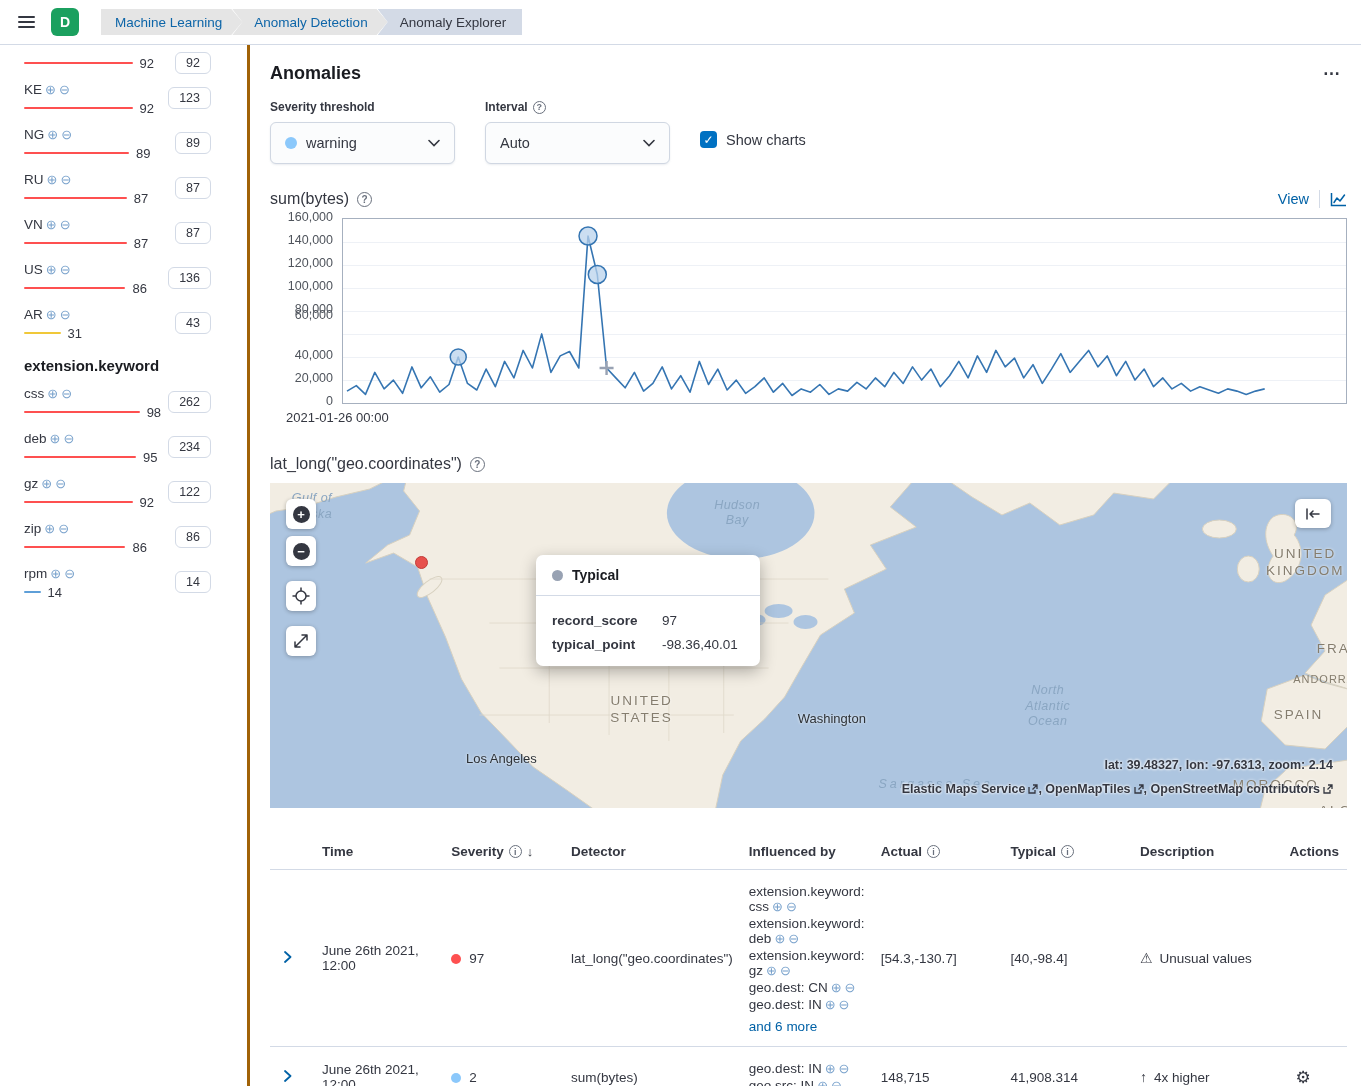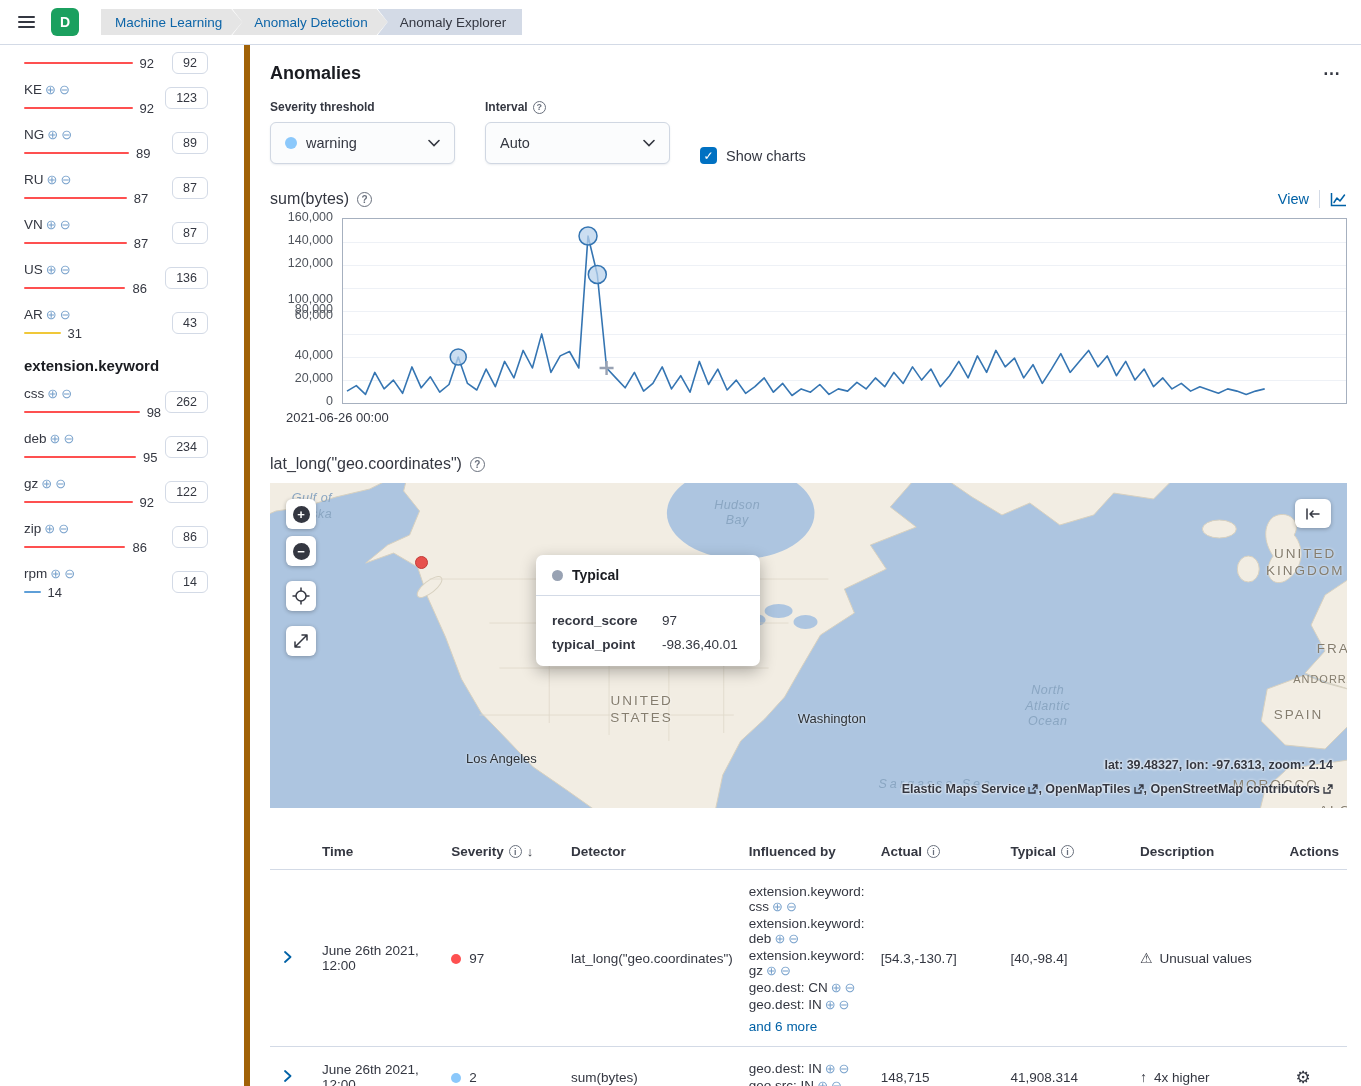--- a/index.html
+++ b/index.html
@@ -15,38 +15,38 @@
   .breadcrumbs{display:flex;align-items:center;margin-left:8px}
   .crumb{font-size:13.5px;height:26px;display:flex;align-items:center;padding:0 20px 0 22px;margin-left:-10px}
   .crumb.first{padding-left:14px;margin-left:0;
       clip-path:polygon(0 0,calc(100% - 11px) 0,100% 50%,calc(100% - 11px) 100%,0 100%)}
   .crumb.mid{clip-path:polygon(0 0,calc(100% - 11px) 0,100% 50%,calc(100% - 11px) 100%,0 100%,10px 50%)}
   .crumb.last{clip-path:polygon(0 0,100% 0,100% 100%,0 100%,10px 50%);padding-right:16px}
   .crumb.blue{background:#e5e5e5;color:#0d65a8;cursor:pointer}
   .crumb.gray{background:#d3dae6;color:#343741}
   
   .layout{display:flex;height:1041px}
-  .sidebar{width:250px;min-width:250px;border-right:6px solid #a16207;
+  .sidebar{width:250px;min-width:250px;border-right:3px solid #a16207;
            padding:12px 36px 20px 24px;overflow:hidden;position:relative}
   .inf-item{position:relative;margin-bottom:13px}
   .inf-head{display:flex;align-items:center;gap:3px;font-size:13.5px;color:#343741;margin-bottom:5px}
   .filter-icon{color:#79a2cc;font-size:13px;line-height:1;cursor:pointer}
   .inf-bar-row{display:flex;align-items:center;gap:7px;height:12px}
   .inf-bar{display:inline-block;height:2.5px;border-radius:1px}
   .inf-score{font-size:13px;color:#343741}
   .inf-badge{position:absolute;right:0;top:50%;transform:translateY(-50%);
              border:1px solid #d3dae6;border-radius:6px;padding:3px 10px;font-size:12.5px;
              color:#343741;background:#fff;min-width:14px;text-align:center}
   .sidebar-section-title{font-size:15px;font-weight:700;color:#1a1c21;margin:18px 0 12px}
   
   .main{flex:1;padding:16px 14px 12px 20px;overflow:hidden}
   .panel-head{display:flex;justify-content:space-between;align-items:center}
   .panel-head h2{margin:0;font-size:18px;font-weight:600;color:#1a1c21}
   .options{font-size:17px;font-weight:700;color:#343741;letter-spacing:1px;cursor:pointer;padding:2px 6px}
-  .controls{display:flex;gap:30px;margin-top:14px;align-items:flex-end}
+  .controls{display:flex;gap:30px;margin-top:14px;align-items:flex-start}
   .field-label{font-size:12px;font-weight:700;color:#343741;margin-bottom:8px;display:flex;align-items:center;gap:5px}
   .select{width:185px;height:42px;background:#fbfcfd;border:1px solid #d0d7e2;border-radius:6px;
           display:flex;align-items:center;justify-content:space-between;padding:0 14px;
           font-size:14.5px;color:#343741;cursor:pointer;box-shadow:0 1px 2px rgba(152,162,179,.2)}
   .sel-left{display:flex;align-items:center;gap:9px}
   .dot{width:12px;height:12px;border-radius:50%;display:inline-block}
   .checkbox-field{display:flex;align-items:center;gap:9px;margin-top:31px}
   .checkbox{width:17px;height:17px;border-radius:4px;background:#0071c2;color:#fff;
             display:flex;align-items:center;justify-content:center;font-size:12px;cursor:pointer}
   .checkbox-label{font-size:14.5px}
@@ -333,21 +333,21 @@
             <path d="M1.5 1 V13.5 H16" stroke="#0061a6" stroke-width="1.5" fill="none"></path>
             <path d="M4 10.5 L7 6 L10 9 L14.5 3" stroke="#0061a6" stroke-width="1.5" fill="none" stroke-linecap="round" stroke-linejoin="round"></path>
           </svg>
       </div>
     </div>
     <div class="chart-row">
       <div class="y-axis">
           <span class="ytick" style="top: -8px;">160,000</span>
           <span class="ytick" style="top: 15px;">140,000</span>
           <span class="ytick" style="top: 38px;">120,000</span>
-          <span class="ytick" style="top: 74px;">100,000</span>
+          <span class="ytick" style="top: 61px;">100,000</span>
           <span class="ytick" style="top: 84px;">80,000</span>
           <span class="ytick" style="top: 90px; text-align: center;">60,000</span>
           <span class="ytick" style="top: 130px;">40,000</span>
           <span class="ytick" style="top: 153px;">20,000</span>
           <span class="ytick" style="top: 176px;">0</span>
         </div>
       <div class="plot"><svg width="1003" height="184">
             <line x1="0" x2="1003" y1="23.5" y2="23.5" stroke="#eef1f6"></line>
             <line x1="0" x2="1003" y1="46.5" y2="46.5" stroke="#eef1f6"></line>
             <line x1="0" x2="1003" y1="69.5" y2="69.5" stroke="#eef1f6"></line>
@@ -355,21 +355,21 @@
             <line x1="0" x2="1003" y1="115.5" y2="115.5" stroke="#eef1f6"></line>
             <line x1="0" x2="1003" y1="138.5" y2="138.5" stroke="#eef1f6"></line>
             <line x1="0" x2="1003" y1="161.5" y2="161.5" stroke="#eef1f6"></line>
             <polyline points="4.0,172.1 13.3,166.6 22.5,175.4 31.8,153.4 41.1,169.9 50.4,161.1 59.6,174.3 68.9,147.9 78.2,168.8 87.4,157.8 96.7,173.2 106.0,165.5 115.2,138.0 124.5,164.4 133.8,171.0 143.1,150.1 152.3,167.7 161.6,142.4 170.9,158.9 180.1,131.4 189.4,149.0 198.7,114.9 207.9,153.4 217.2,136.9 226.5,132.5 235.8,149.0 245.0,17.0 254.3,55.5 263.6,149.0 272.8,158.9 282.1,168.8 291.4,153.4 300.6,172.1 309.9,164.4 319.2,147.9 328.5,169.9 337.7,156.7 347.0,173.2 356.3,142.4 365.5,165.5 374.8,150.1 384.1,171.0 393.3,161.1 402.6,174.3 411.9,167.7 421.2,158.9 430.4,173.2 439.7,164.4 449.0,176.5 458.2,169.9 467.5,173.2 476.8,165.5 486.0,175.4 495.3,169.9 504.6,172.1 513.9,163.3 523.1,169.9 532.4,158.9 541.7,167.7 550.9,153.4 560.2,164.4 569.5,147.9 578.7,161.1 588.0,150.1 597.3,167.7 606.6,156.7 615.8,142.4 625.1,158.9 634.4,136.9 643.6,153.4 652.9,131.4 662.2,147.9 671.5,139.1 680.7,158.9 690.0,145.7 699.3,164.4 708.5,150.1 717.8,134.7 727.1,153.4 736.3,142.4 745.6,131.4 754.9,147.9 764.2,136.9 773.4,156.7 782.7,142.4 792.0,161.1 801.2,150.1 810.5,167.7 819.8,158.9 829.0,169.9 838.3,164.4 847.6,172.1 856.9,167.7 866.1,171.0 875.4,174.3 884.7,169.9 893.9,172.1 903.2,175.4 912.5,172.1 921.7,169.9" fill="none" stroke="#3575b2" stroke-width="1.6" stroke-linejoin="round"></polyline>
             <circle cx="115.24181818181819" cy="138" r="8" fill="#b9d3ec" fill-opacity="0.75" stroke="#3575b2" stroke-width="1.5"></circle>
             <circle cx="245.02393939393943" cy="17" r="9" fill="#b9d3ec" fill-opacity="0.75" stroke="#3575b2" stroke-width="1.5"></circle>
             <circle cx="254.2940909090909" cy="55.5" r="9" fill="#b9d3ec" fill-opacity="0.75" stroke="#3575b2" stroke-width="1.5"></circle>
             <path d="M256.5642424242424,149 H270.5642424242424 M263.5642424242424,142 V156" stroke="#98a2b3" stroke-width="2.4"></path>
           </svg></div>
     </div>
-    <div class="x-label">2021-06-26 00:00</div>
+    <div class="x-label">2021-01-26 00:00</div>
 
     <div class="sec-head map-head">
       <div class="sec-title">
         <span>lat_long("geo.coordinates")</span>
         <span class="qicon">?</span>
       </div>
     </div>
     <div class="map">
       <svg class="base" viewBox="0 0 1080 325" preserveAspectRatio="none">
         <rect width="1080" height="325" fill="#adc5e0"></rect>

